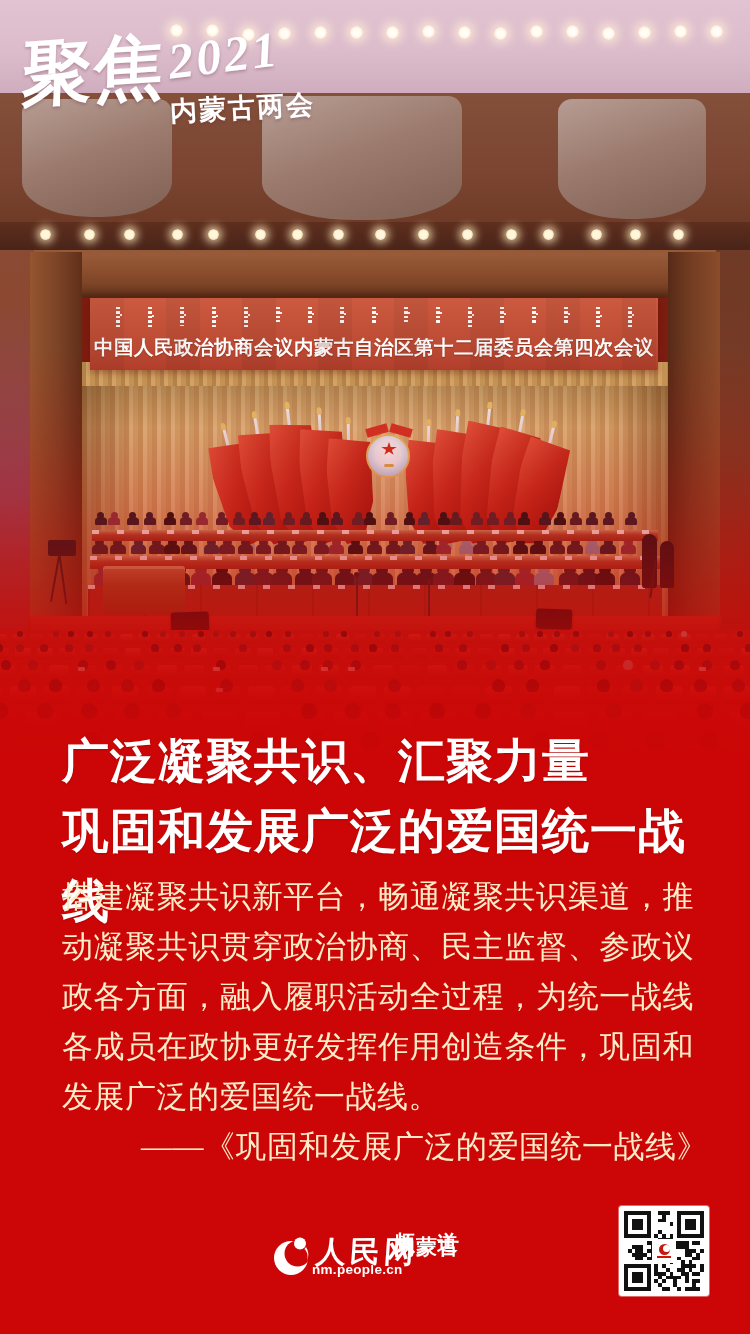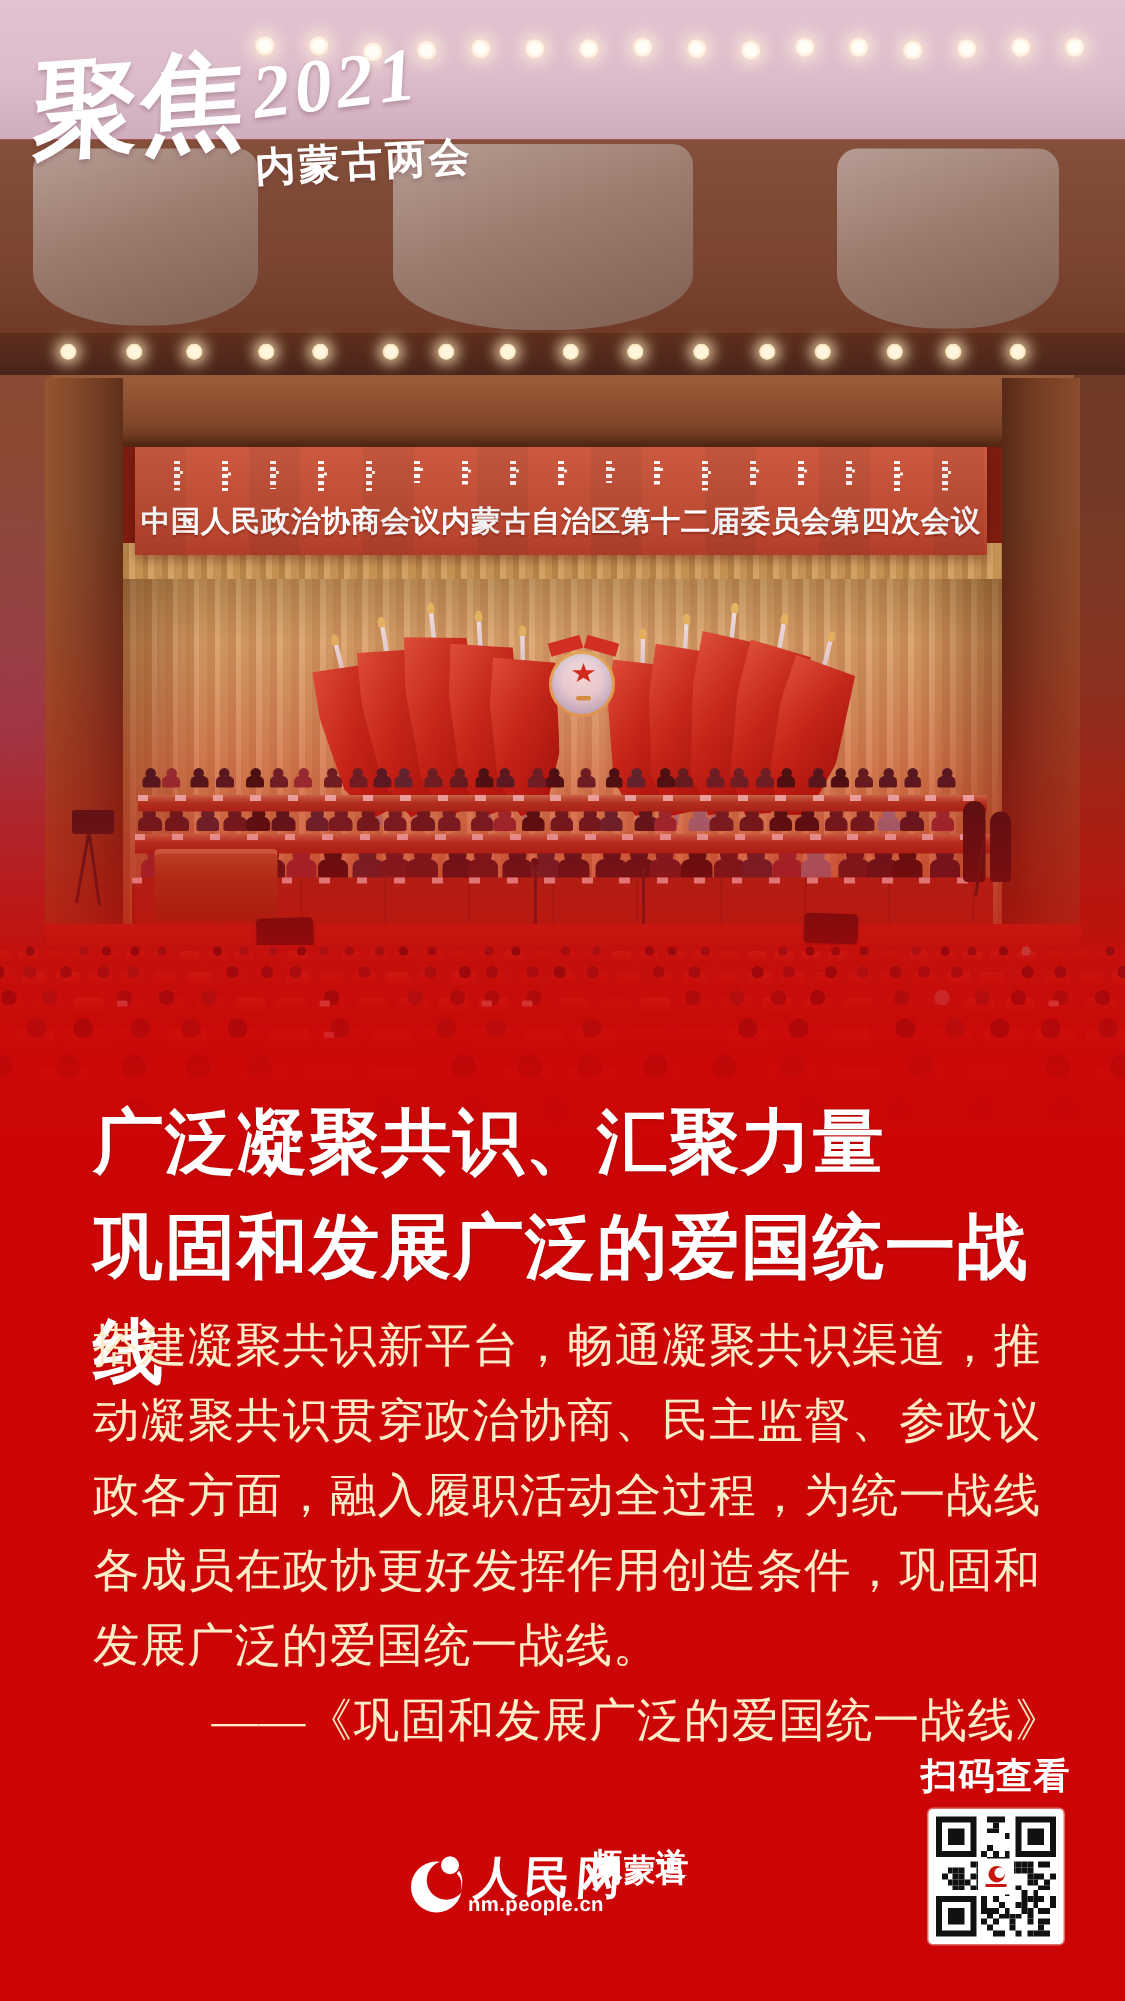--- a/index.html
+++ b/index.html
@@ -765,21 +765,20 @@
   </div>
 
   <div class="headline">
     <div>广泛凝聚共识、汇聚力量</div>
     <div>巩固和发展广泛的爱国统一战线</div>
   </div>
 
   <div class="quote-text">搭建凝聚共识新平台，畅通凝聚共识渠道，推动凝聚共识贯穿政治协商、民主监督、参政议政各方面，融入履职活动全过程，为统一战线各成员在政协更好发挥作用创造条件，巩固和发展广泛的爱国统一战线。</div>
   <div class="attribution">——《巩固和发展广泛的爱国统一战线》</div>
 
-  <div class="scan-label">扫码查看</div>
   <div class="qr">
     <div class="qr-grid" id="qr-grid">
         <div style="position: absolute; left: 0px; top: 0px; width: 26.6px; height: 26.6px; background: rgb(17, 17, 17);"></div>
         <div style="position: absolute; left: 3.8px; top: 3.8px; width: 19px; height: 19px; background: rgb(255, 255, 255);"></div>
         <div style="position: absolute; left: 7.6px; top: 7.6px; width: 11.4px; height: 11.4px; background: rgb(17, 17, 17);"></div>
         <div style="position: absolute; left: 53.2px; top: 0px; width: 26.6px; height: 26.6px; background: rgb(17, 17, 17);"></div>
         <div style="position: absolute; left: 57px; top: 3.8px; width: 19px; height: 19px; background: rgb(255, 255, 255);"></div>
         <div style="position: absolute; left: 60.8px; top: 7.6px; width: 11.4px; height: 11.4px; background: rgb(17, 17, 17);"></div>
         <div style="position: absolute; left: 0px; top: 53.2px; width: 26.6px; height: 26.6px; background: rgb(17, 17, 17);"></div>
         <div style="position: absolute; left: 3.8px; top: 57px; width: 19px; height: 19px; background: rgb(255, 255, 255);"></div>

